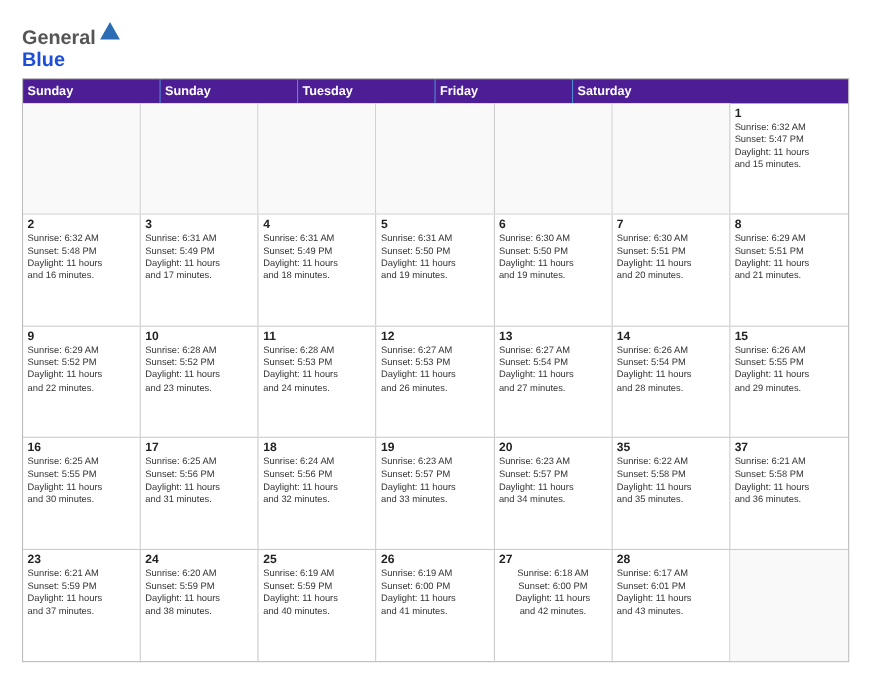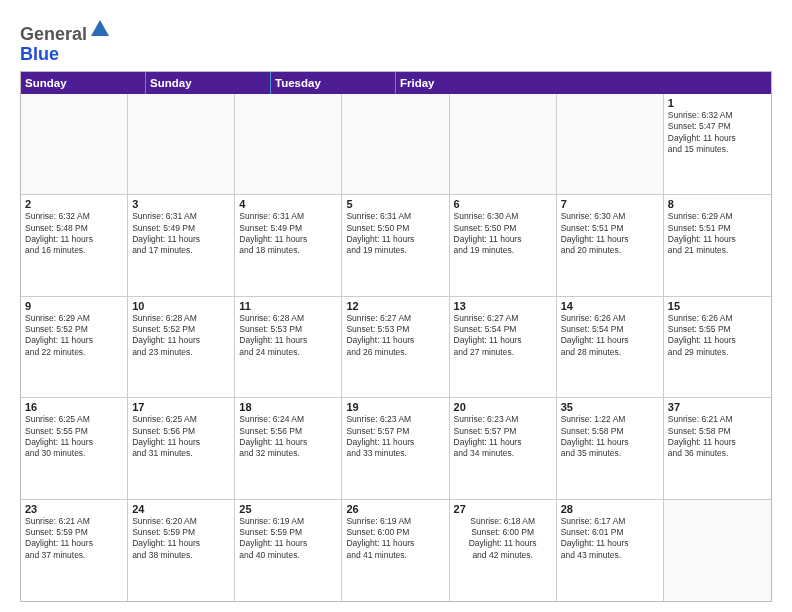--- a/index.html
+++ b/index.html
@@ -125,20 +125,21 @@
       </div>
     </div>
   </div>
 
   <div class="calendar">
     <div class="cal-header">
     <div class="cal-header-cell">Sunday</div>
         <div class="cal-header-cell">Sunday</div>
         <div class="cal-header-cell">Tuesday</div>
         <div class="cal-header-cell">Friday</div>
+        <div class="cal-header-cell">Saturday</div>
       </div>
     <div class="cal-body">
     <div class="cal-week">
           <div class="cal-cell empty"></div>
           <div class="cal-cell empty"></div>
           <div class="cal-cell empty"></div>
           <div class="cal-cell empty"></div>
           <div class="cal-cell empty"></div>
           <div class="cal-cell empty"></div>
           <div class="cal-cell">
@@ -282,21 +283,21 @@
           </div>
           <div class="cal-cell">
             <span class="day-num">20</span>
             <div class="day-info" style="white-space: pre-line;">Sunrise: 6:23 AM
 Sunset: 5:57 PM
 Daylight: 11 hours
 and 34 minutes.</div>
           </div>
           <div class="cal-cell">
             <span class="day-num">35</span>
-            <div class="day-info" style="white-space: pre-line;">Sunrise: 1:22 AM
+            <div class="day-info" style="white-space: pre-line;">Sunrise: 6:22 AM
 Sunset: 5:58 PM
 Daylight: 11 hours
 and 35 minutes.</div>
           </div>
           <div class="cal-cell">
             <span class="day-num">37</span>
             <div class="day-info" style="white-space: pre-line;">Sunrise: 6:21 AM
 Sunset: 5:58 PM
 Daylight: 11 hours
 and 36 minutes.</div>

